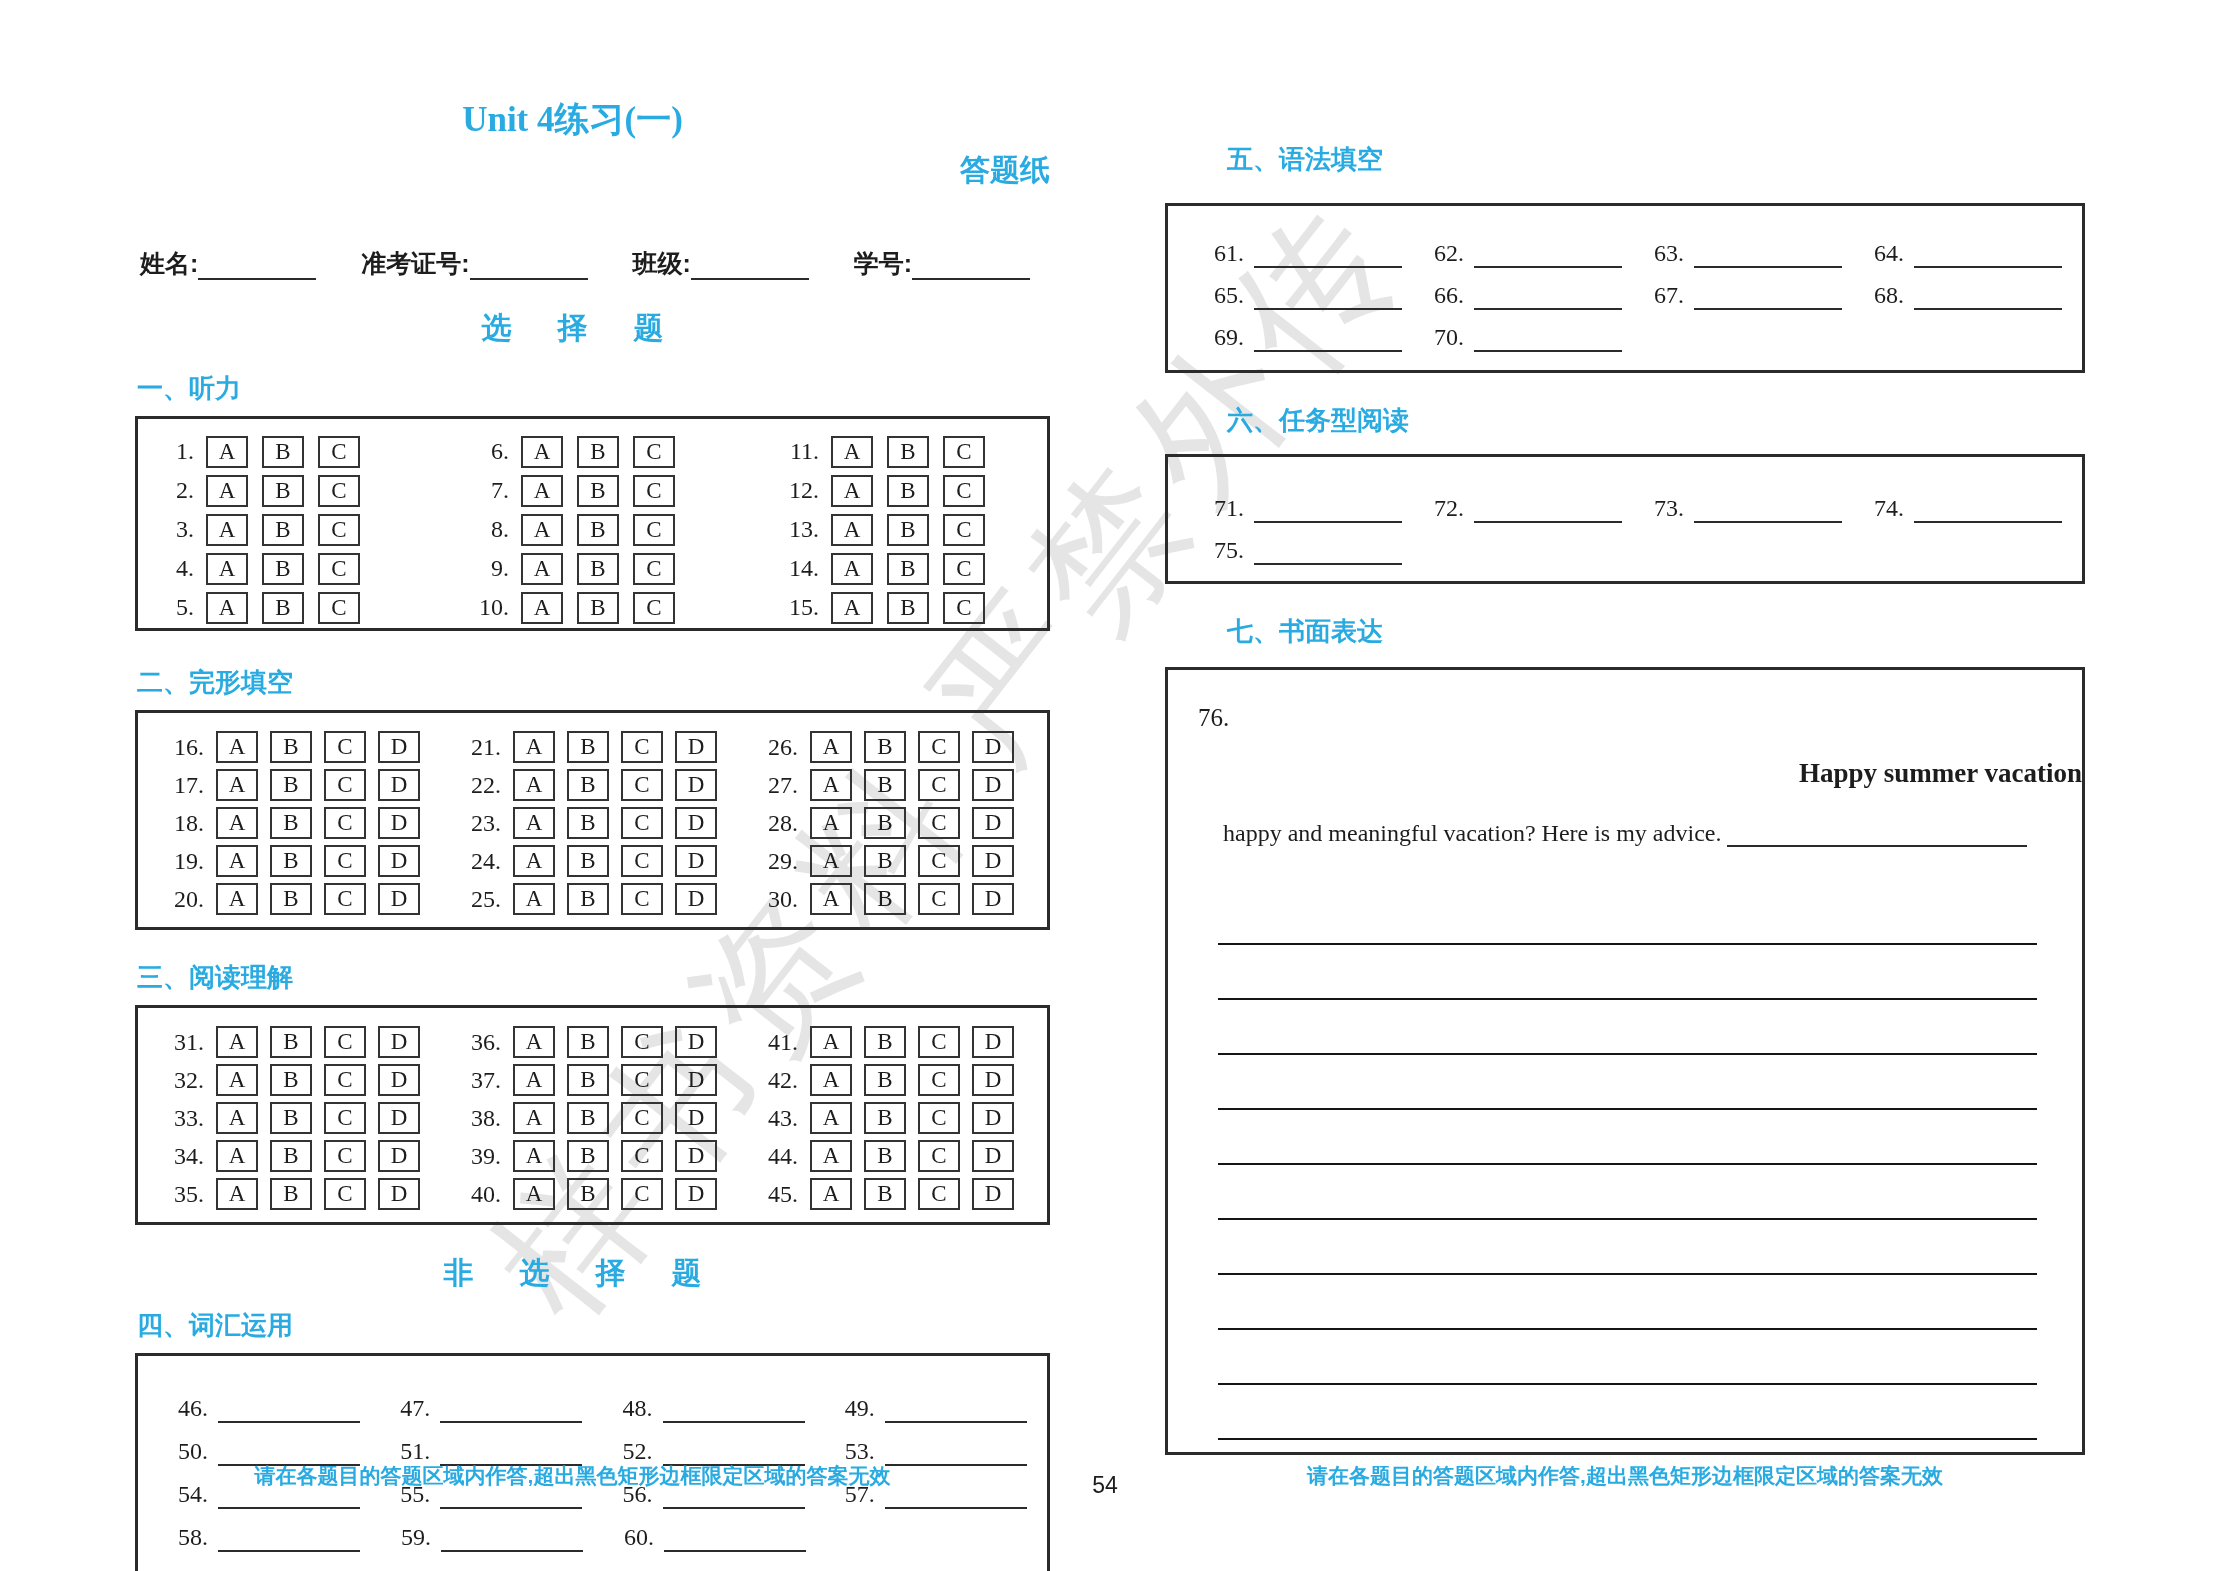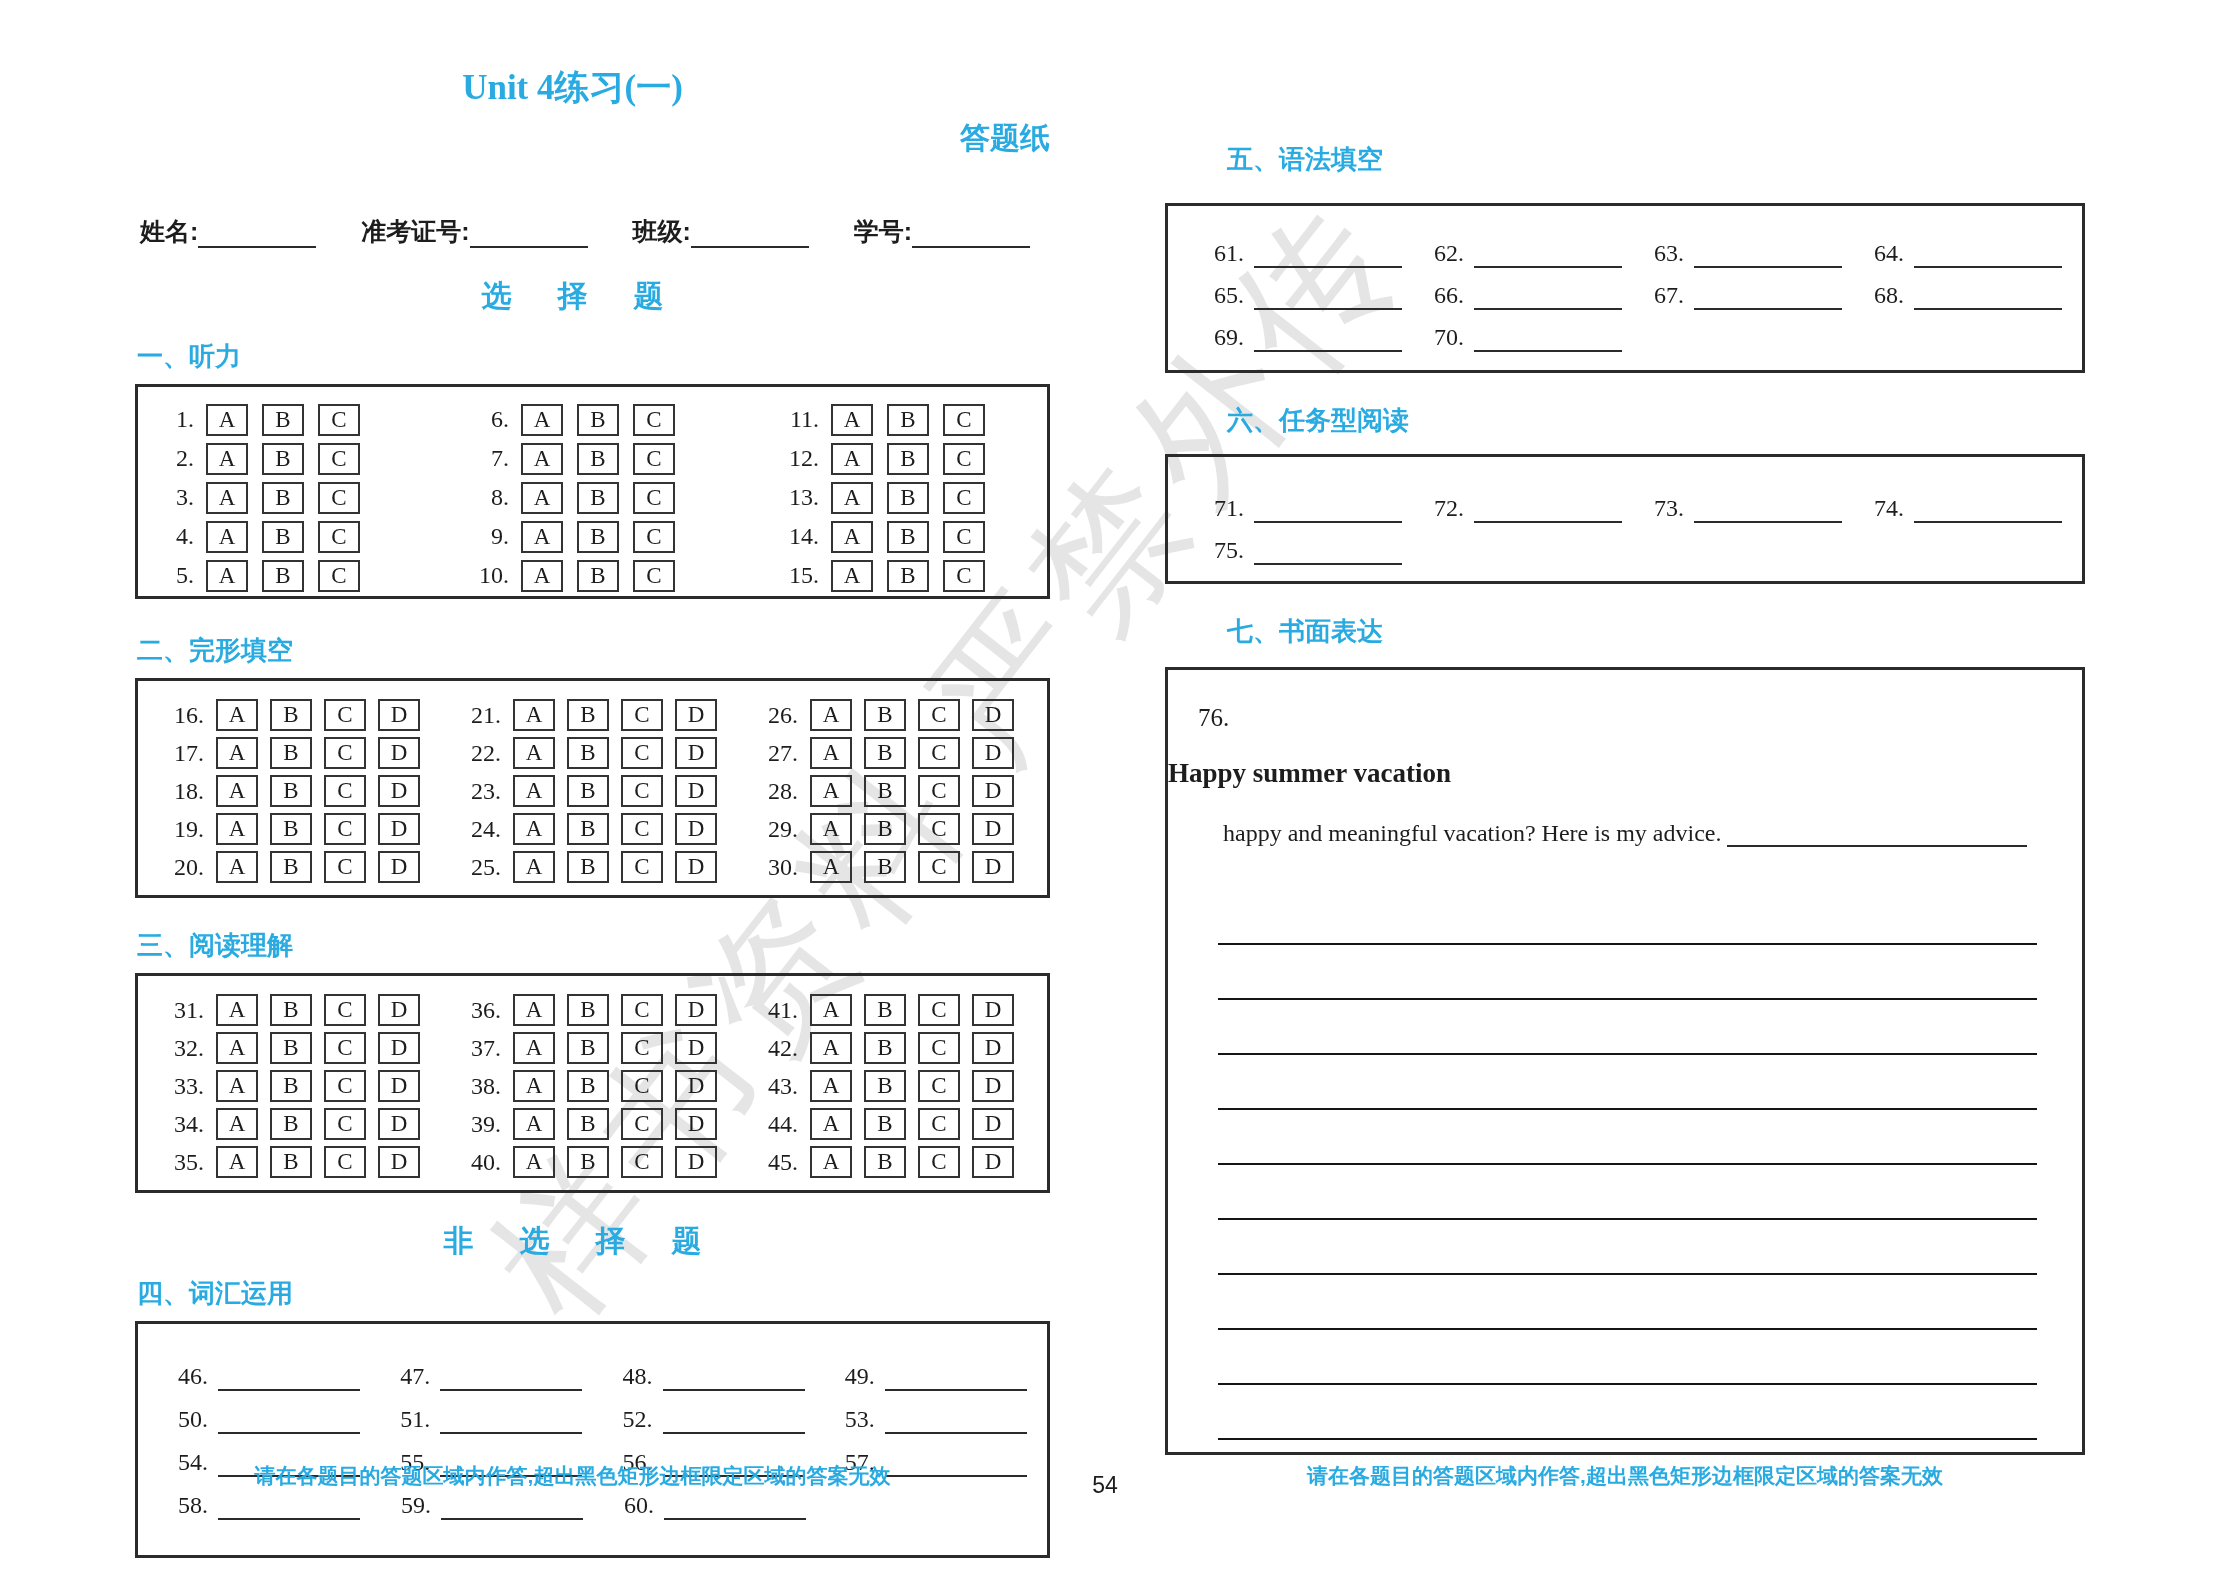--- a/index.html
+++ b/index.html
@@ -10,21 +10,21 @@
   
   .watermark { position:absolute; left:950px; top:760px;
                transform:translate(-50%,-50%) rotate(-52deg);
                font-family:"Liberation Serif", serif; font-size:150px; letter-spacing:14px;
                color:rgba(40,40,40,0.12); white-space:nowrap; z-index:0; pointer-events:none; }
 
   .col { position:absolute; top:0; z-index:1; }
   .col-left  { left:95px;  width:955px; }
   .col-right { left:1165px; width:920px; }
 
-  .sheet-title { margin-top:64px; text-align:center; color:var(--blue); font-weight:bold;
+  .sheet-title { margin-top:96px; text-align:center; color:var(--blue); font-weight:bold;
                  font-size:35px; font-family:"Liberation Serif", serif; }
   .sheet-subtitle { margin-top:7px; text-align:right; color:var(--blue); font-weight:bold; font-size:30px; }
 
   .student-row { display:flex; justify-content:space-between; align-items:flex-end;
                  margin-top:56px; padding:0 20px 0 45px; font-size:25px; font-weight:600; }
   .student-field { display:flex; align-items:flex-end; }
   .student-blank { display:inline-block; width:118px; height:28px; border-bottom:2px solid var(--line); }
 
   .big-header { text-align:center; color:var(--blue); font-weight:bold; font-size:30px;
                 letter-spacing:46px; text-indent:46px; }
@@ -71,21 +71,21 @@
   #vocab-box .blank-item { width:223px; }
   #grammar-box .blank-item, #task-box .blank-item { width:220px; }
   .blank-item .q-num { width:50px; margin-right:10px; line-height:30px; }
   .blank-line { display:inline-block; height:30px; border-bottom:2px solid var(--line); }
   #vocab-box .blank-line { width:142px; }
   #grammar-box .blank-line, #task-box .blank-line { width:148px; }
 
   
   #writing-box { height:788px; position:relative; }
   .wq-num { position:absolute; left:30px; top:34px; font-family:"Liberation Serif", serif; font-size:25px; }
-  .essay-title { margin-top:88px; text-align:left; font-family:"Liberation Serif", serif;
+  .essay-title { margin-top:88px; text-align:right; font-family:"Liberation Serif", serif;
                  font-weight:bold; font-size:27px; }
   .essay-p1 { margin:36px 55px 0 55px; font-family:"Liberation Serif", serif; font-size:24px;
               text-indent:48px; white-space:nowrap; text-align:justify; text-align-last:justify; }
   .essay-p2 { margin:28px 55px 0 55px; display:flex; align-items:flex-end;
               font-family:"Liberation Serif", serif; font-size:24px; white-space:nowrap; }
   .essay-p2 .fill-line { flex:1; height:28px; margin-left:6px; border-bottom:2px solid var(--line); }
   .ruled-line { position:absolute; left:50px; right:45px; height:0; border-bottom:2.4px solid #151515; }
 
   
   .footer-note { position:absolute; top:1462px; text-align:center; color:var(--blue);

